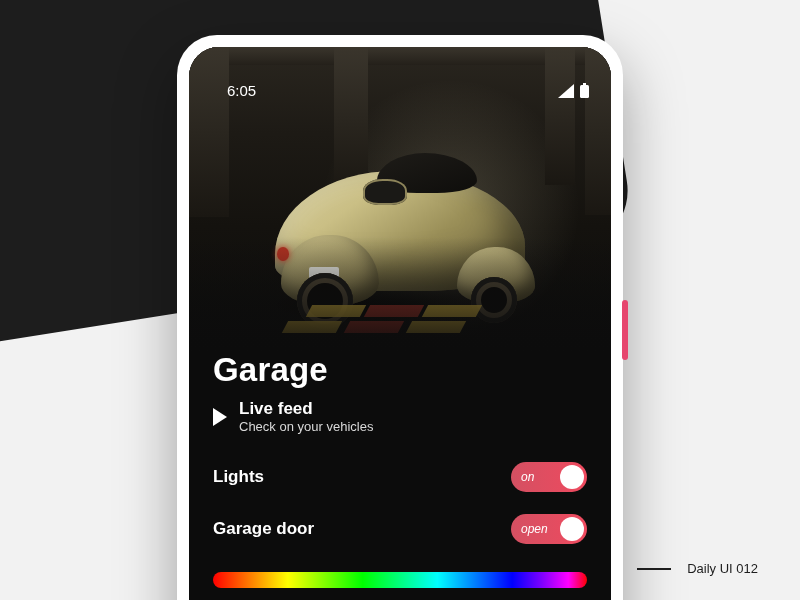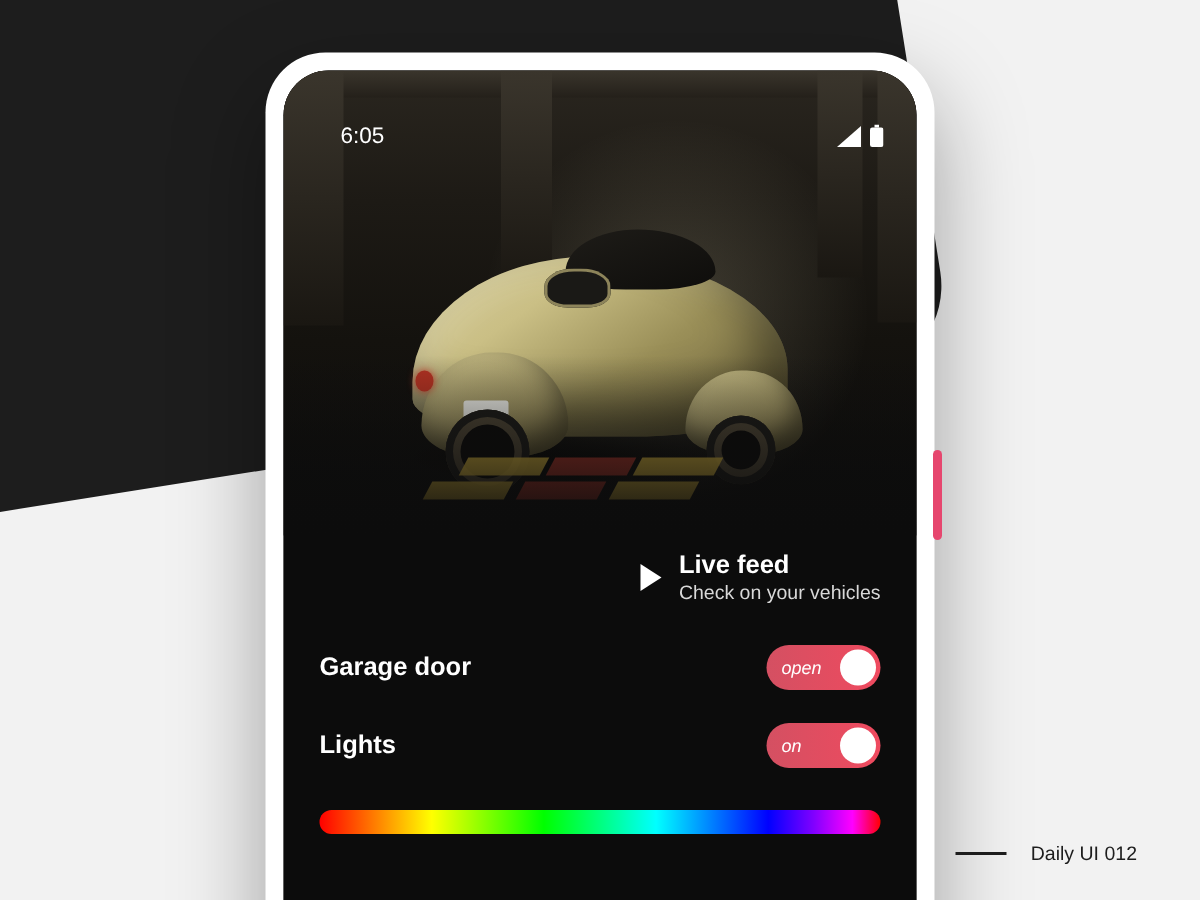--- a/index.html
+++ b/index.html
@@ -123,21 +123,21 @@
     position: absolute; top: 14px; left: 16px; right: 0;
     display: flex; justify-content: space-between; align-items: center;
     padding: 0 22px;
     font-size: 15px; font-weight: 500; margin-top: 21px;
   }
   .status-icons { display:flex; gap:6px; align-items:flex-end; }
 
   
   .content { position: relative; padding: 0 24px; }
   .title { font-size: 33px; font-weight: 800; letter-spacing: 0.2px; margin-top: -6px; }
-  .live-row { display:flex; align-items:center; gap:12px; margin-top: 10px; justify-content: flex-end; }
+  .live-row { display:flex; align-items:center; gap:12px; margin-top: 10px; }
   .play-btn {
     width:0; height:0;
     border-left:14px solid #fff;
     border-top:9px solid transparent;
     border-bottom:9px solid transparent;
     cursor:pointer;
   }
   .live-title { font-size:17px; font-weight:700; }
   .live-sub { font-size:13px; color:#d9d9d9; }
 
@@ -229,45 +229,46 @@
               <path fill="#fff" d="M0 14 L16 14 L16 0 Z"></path>
             </svg>
           <svg width="9" height="15" viewBox="0 0 9 15">
               <rect x="3" y="0" width="3" height="2" fill="#fff"></rect>
               <rect x="0" y="2" width="9" height="13" rx="1.5" fill="#fff"></rect>
             </svg>
         </div>
       </div>
 
       <div class="content">
+        <h1 class="title">Garage</h1>
 
         <div class="live-row">
           <div class="play-btn"></div>
           <div>
             <div class="live-title">Live feed</div>
             <div class="live-sub">Check on your vehicles</div>
           </div>
         </div>
 
         <div class="control-row">
+          <span class="control-label">Lights</span>
+          <div class="toggle on">
+            <span class="state">on</span>
+            <span class="knob"></span>
+          </div>
+        </div>
+
+        <div class="control-row">
           <span class="control-label">Garage door</span>
           <div class="toggle on">
             <span class="state">open</span>
             <span class="knob"></span>
           </div>
         </div>
 
-        <div class="control-row">
-          <span class="control-label">Lights</span>
-          <div class="toggle on">
-            <span class="state">on</span>
-            <span class="knob"></span>
-          </div>
-        </div>
-
         <div class="color-slider"></div>
       </div>
 
     </div>
   </div>
 </div>
 
 <div class="caption">
   <span class="line"></span>
   <span>Daily UI 012</span>

